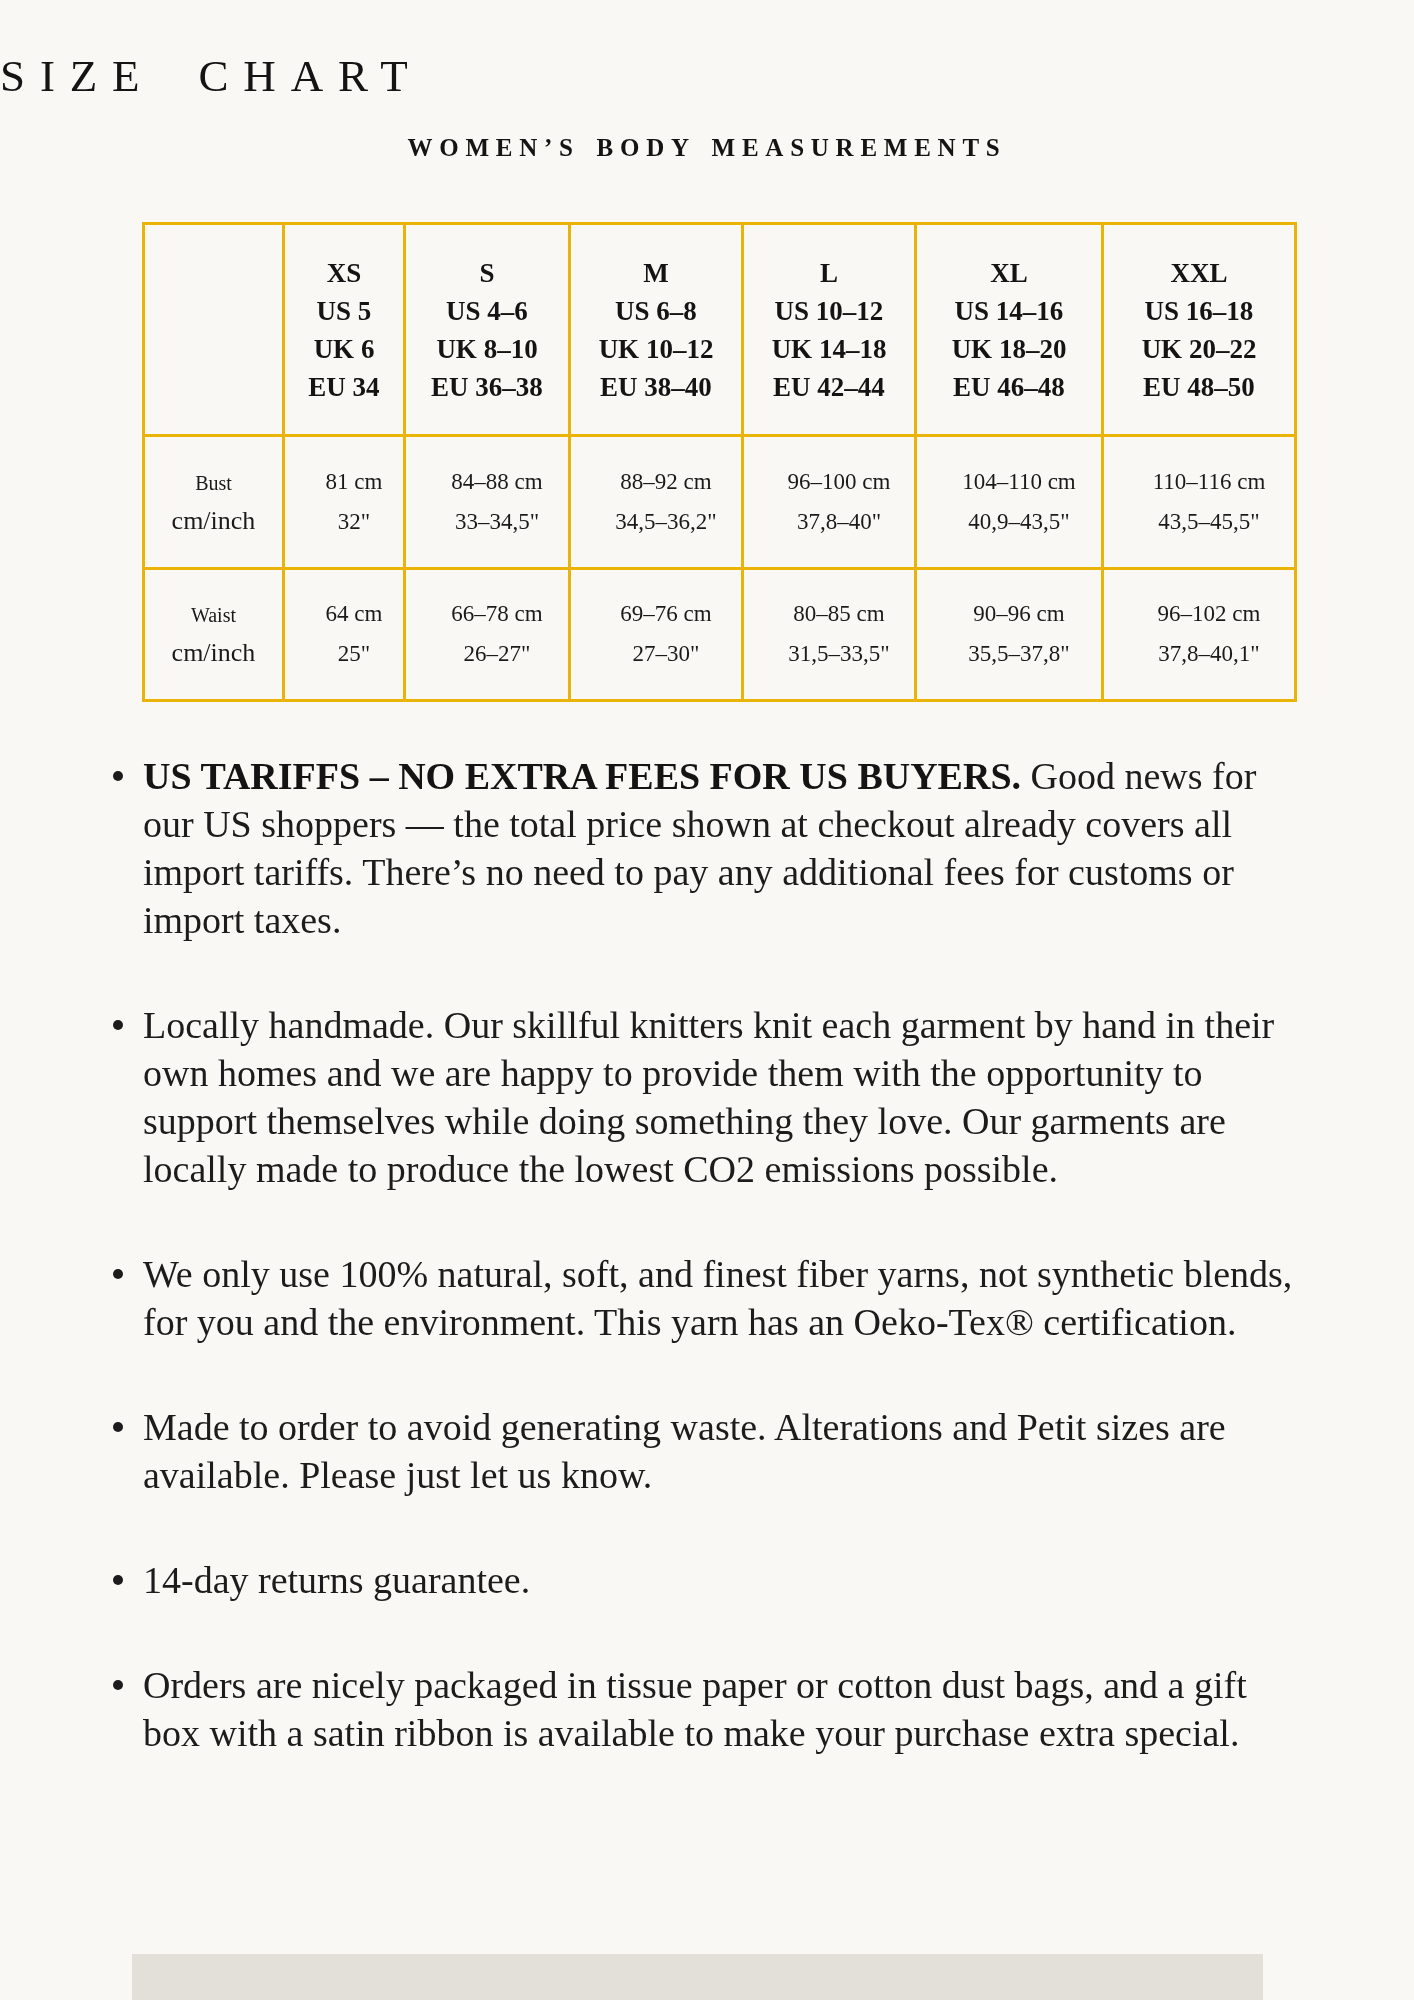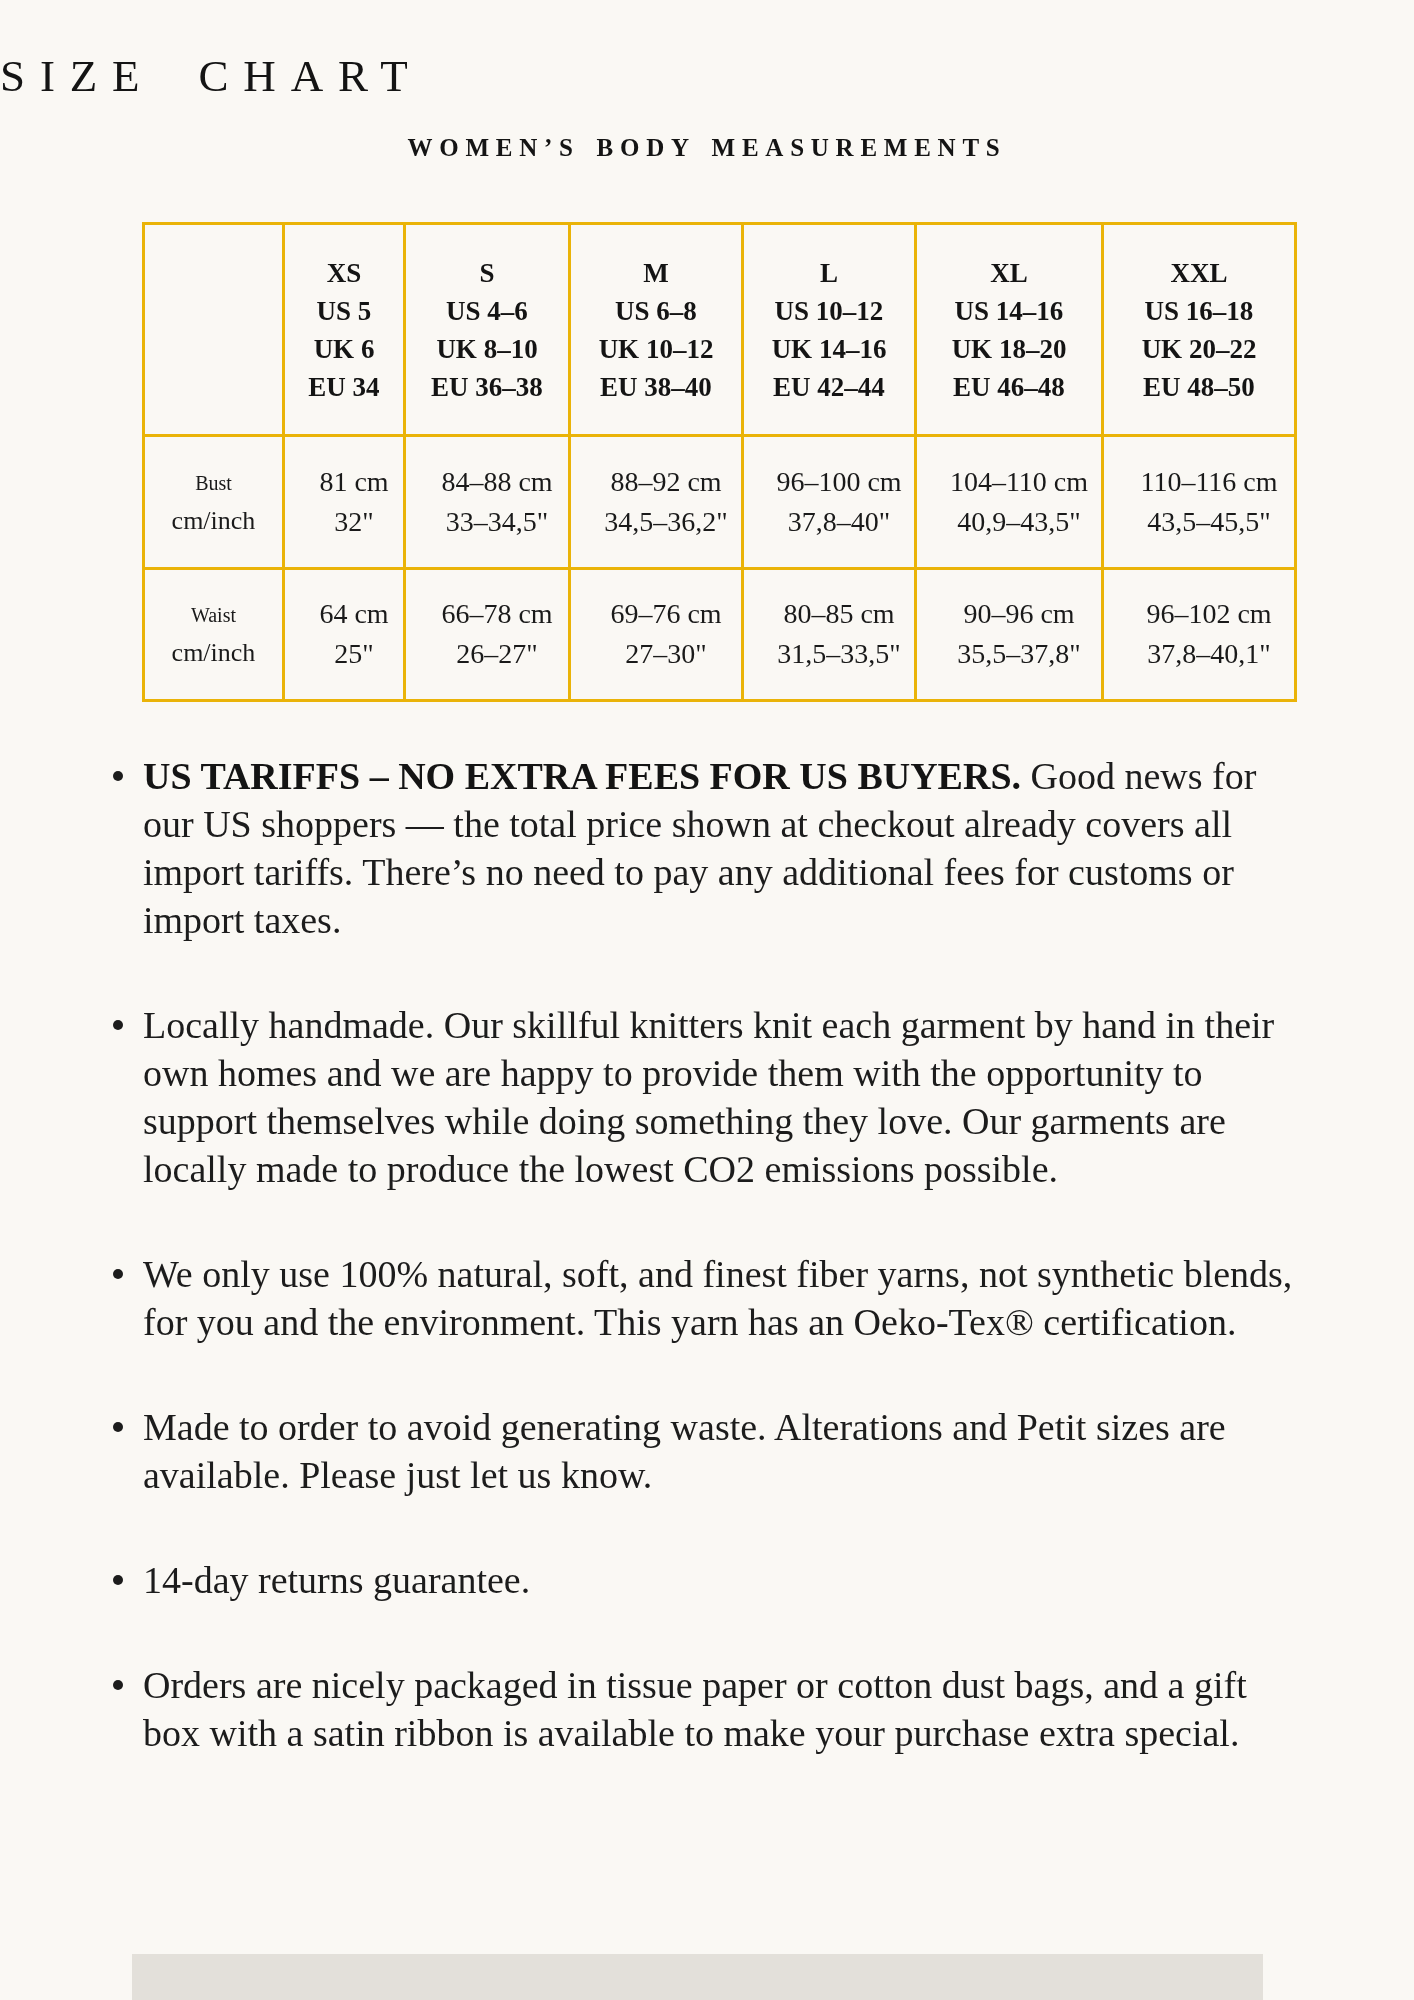--- a/index.html
+++ b/index.html
@@ -65,21 +65,21 @@
   .row-label .lab {
     font-size: 20px;
     line-height: 38px;
     font-weight: 400;
   }
   .row-label .unit {
     font-size: 26px;
     line-height: 38px;
   }
   .val-cell div {
-    font-size: 28px;
+    font-size: 23px;
     line-height: 40px;
     padding-left: 20px;
   }
   ul.notes {
     position: absolute;
     left: 143px;
     top: 752px;
     width: 1160px;
     margin: 0;
     padding: 0;
@@ -145,21 +145,21 @@
     </td>
     <td class="head-cell">
       <div>M</div>
       <div>US 6–8</div>
       <div>UK 10–12</div>
       <div>EU 38–40</div>
     </td>
     <td class="head-cell">
       <div>L</div>
       <div>US 10–12</div>
-      <div>UK 14–16</div>
+      <div>UK 14–18</div>
       <div>EU 42–44</div>
     </td>
     <td class="head-cell">
       <div>XL</div>
       <div>US 14–16</div>
       <div>UK 18–20</div>
       <div>EU 46–48</div>
     </td>
     <td class="head-cell">
       <div>XXL</div>

